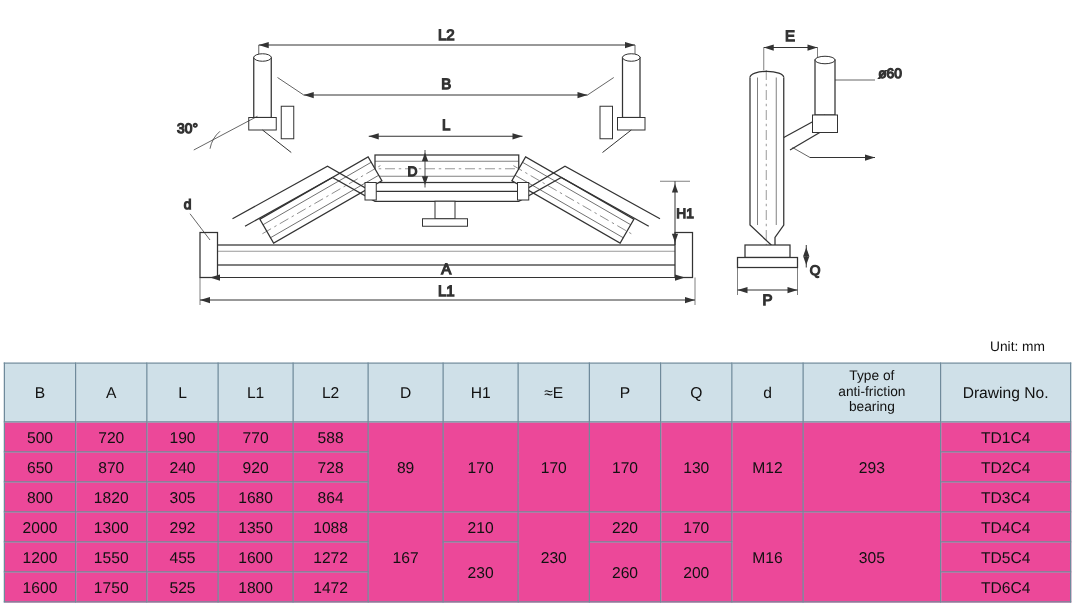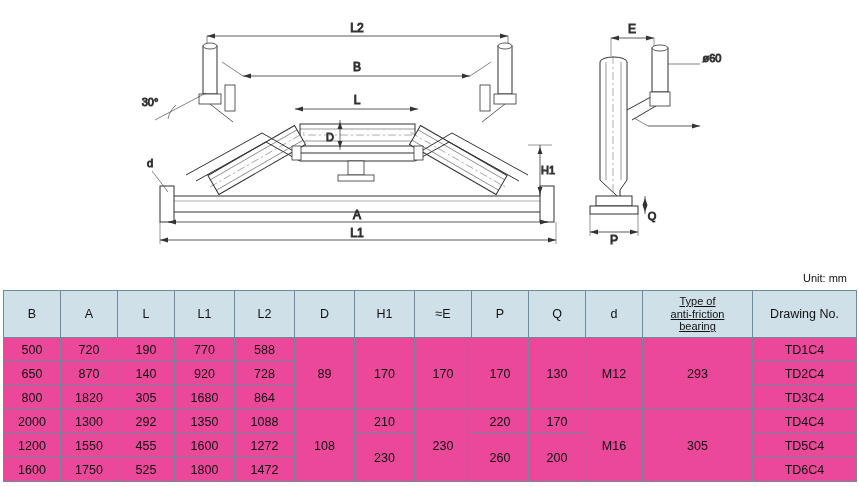--- a/index.html
+++ b/index.html
@@ -8,21 +8,21 @@
     background:#ffffff;
     font-family:"Liberation Sans", sans-serif;
     color:#111;
     position:relative;
     overflow:hidden;
   }
   #drawing{
     position:absolute;left:0;top:0;width:859px;height:268px;
   }
   .unit-label{
-    position:absolute;right:12px;top:272px;
+    position:absolute;right:23px;top:272px;
     font-size:11px;color:#111;
   }
   #tablewrap{
     position:absolute;left:3px;top:290px;width:853px;
   }
   table{
     border-collapse:collapse;
     width:853px;
     table-layout:fixed;
     font-size:12px;
@@ -40,21 +40,21 @@
     height:46px;
     font-weight:normal;
     font-size:12.5px;
     line-height:1.15;
   }
   tbody td{
     background:#ec4899;
     height:23px;
     font-size:12.5px;
   }
-  .small-head{font-size:11px;text-decoration:underline;}
+  .small-head{font-size:11px;}
   svg text{font-family:"Liberation Sans", sans-serif;fill:#111;}
 </style>
 </head>
 <body>
 
 <svg id="drawing" viewBox="0 0 859 268">
   <g stroke="#333" fill="none" stroke-width="1">
 
     <line x1="207" y1="36" x2="508" y2="36" stroke="#333" stroke-width="0.8"></line>
     <path d="M207,36 l8,-2.5 l0,5 z" fill="#333" stroke="none"></path>
@@ -254,42 +254,42 @@
       <td rowspan="3">170</td>
       <td rowspan="3">130</td>
       <td rowspan="3">M12</td>
       <td rowspan="3">293</td>
       <td>TD1C4</td>
     </tr>
 
     <tr>
       <td>650</td>
       <td>870</td>
-      <td>140</td>
+      <td>240</td>
       <td>920</td>
       <td>728</td>
       <td>TD2C4</td>
     </tr>
 
     <tr>
       <td>800</td>
       <td>1820</td>
       <td>305</td>
       <td>1680</td>
       <td>864</td>
       <td>TD3C4</td>
     </tr>
 
     <tr>
       <td>2000</td>
       <td>1300</td>
       <td>292</td>
       <td>1350</td>
       <td>1088</td>
-      <td rowspan="3">108</td>
+      <td rowspan="3">167</td>
       <td>210</td>
       <td rowspan="3">230</td>
       <td>220</td>
       <td>170</td>
       <td rowspan="3">M16</td>
       <td rowspan="3">305</td>
       <td>TD4C4</td>
     </tr>
 
     <tr>

